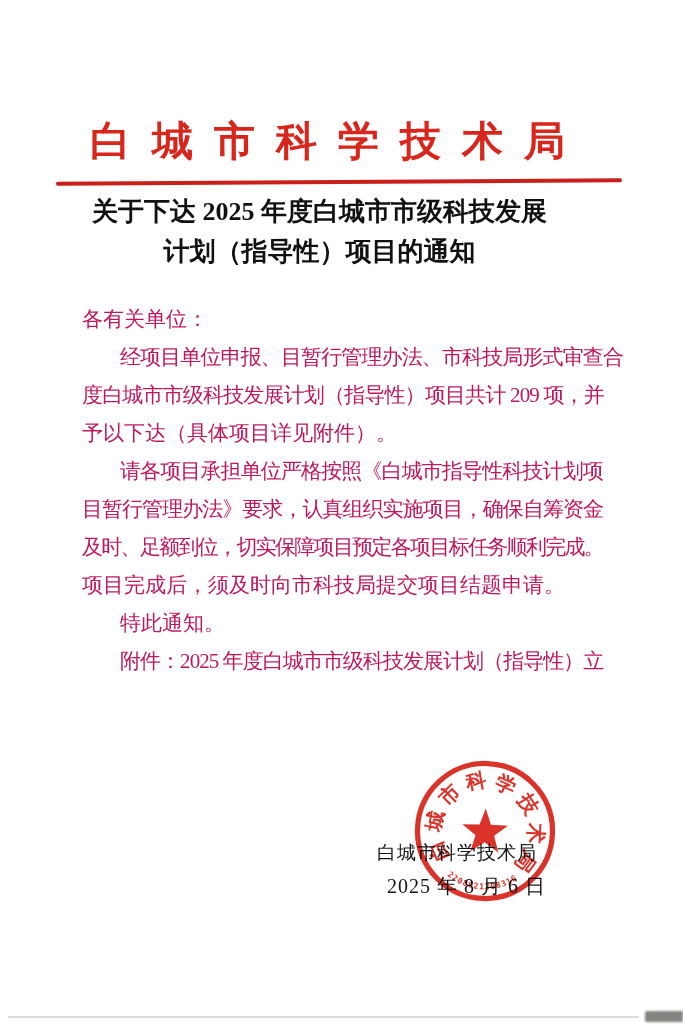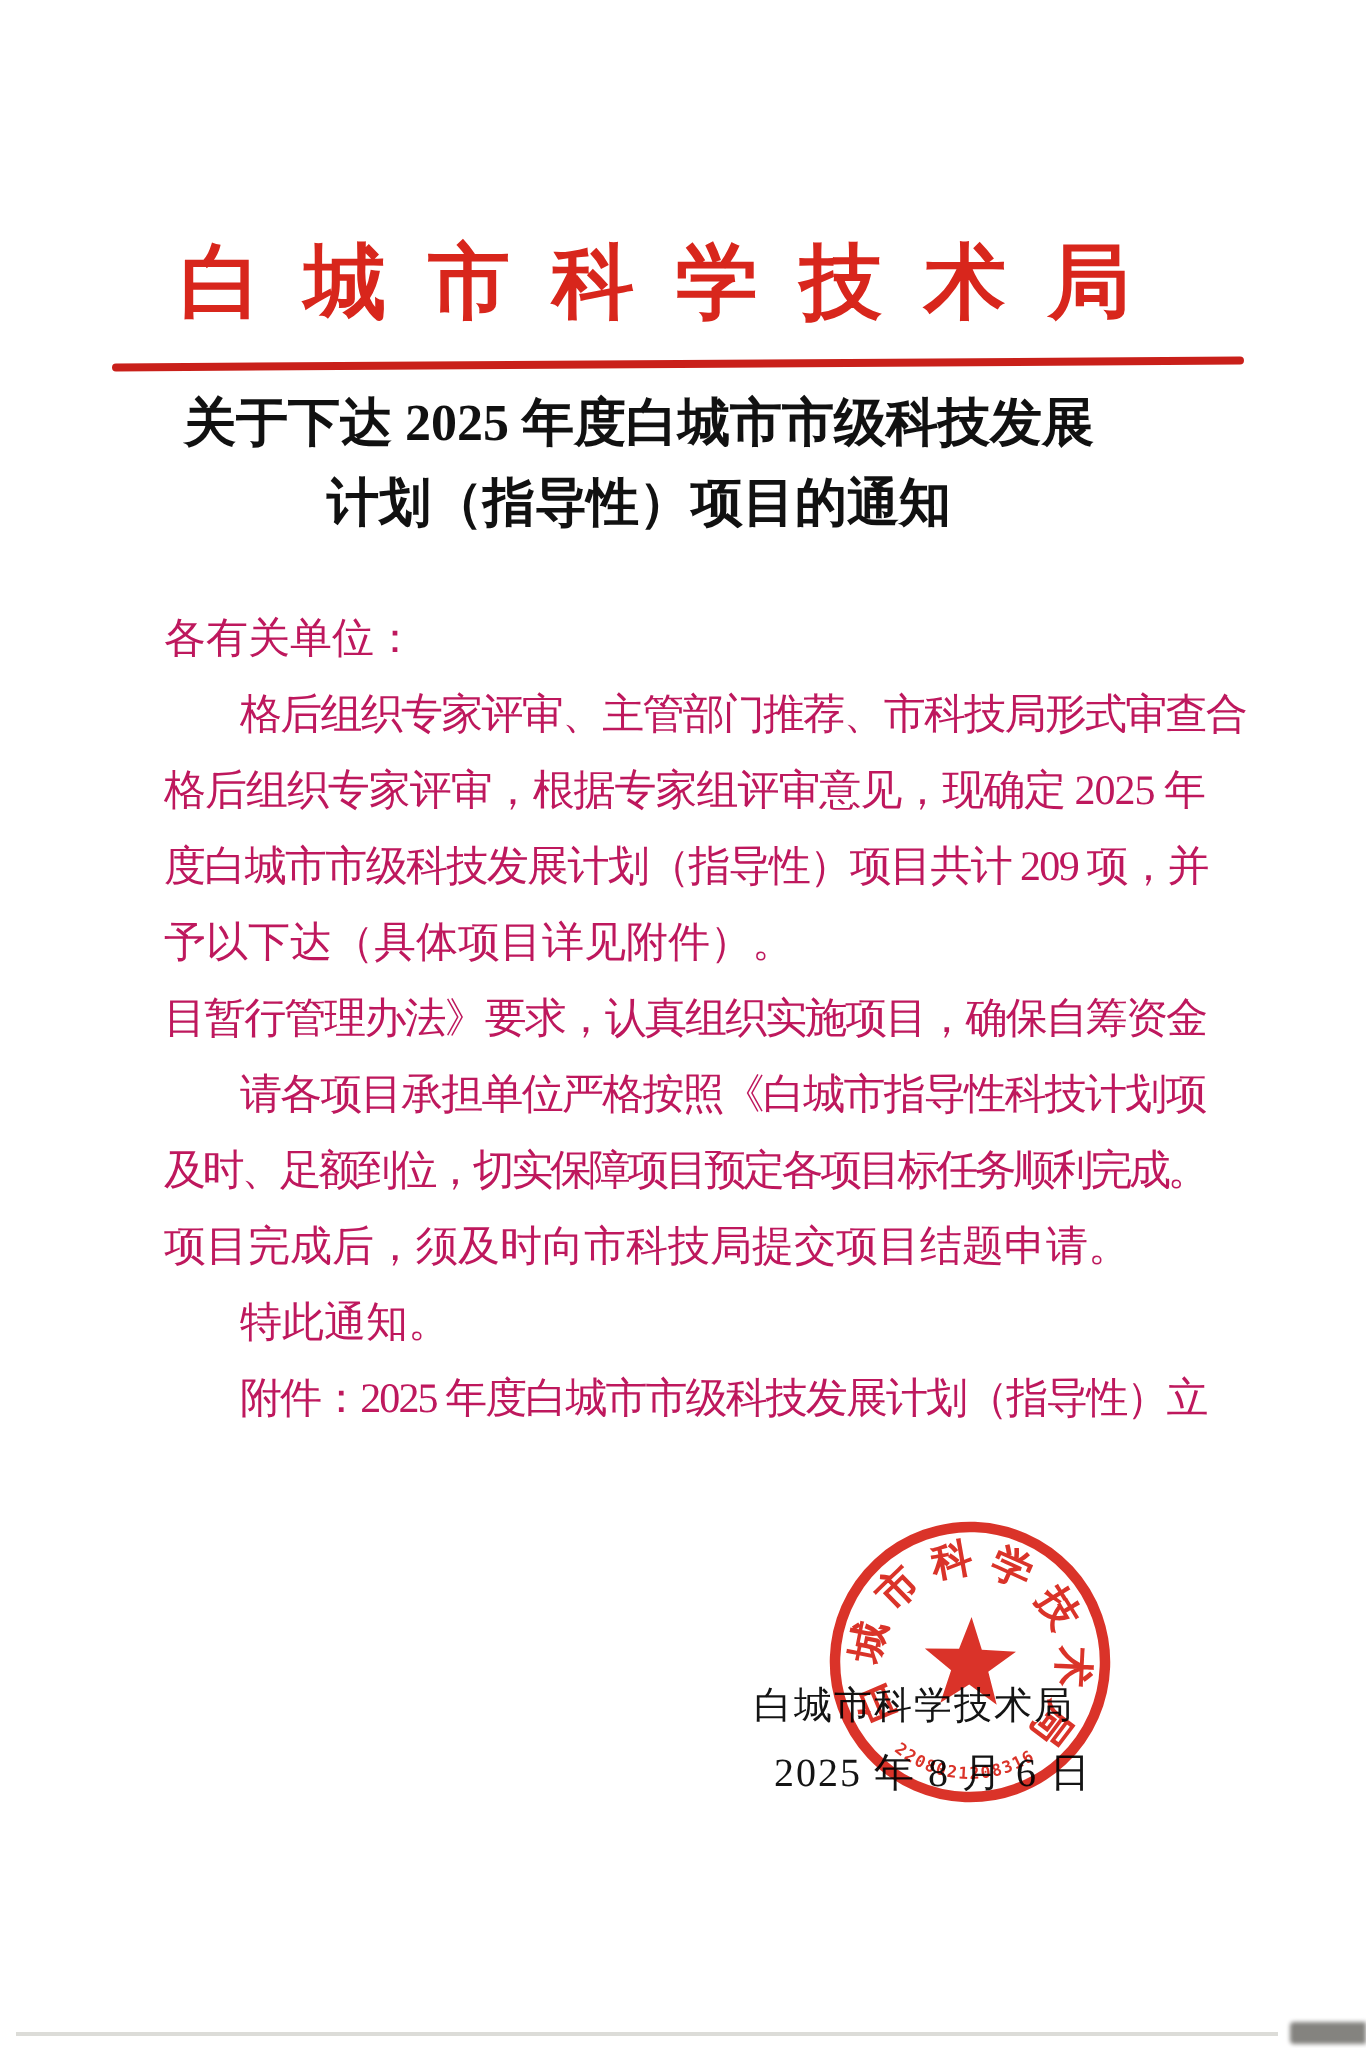--- a/index.html
+++ b/index.html
@@ -76,26 +76,25 @@
 
   <div class="red-divider"></div>
 
   <div class="title">
     <div>关于下达 2025 年度白城市市级科技发展</div>
     <div>计划（指导性）项目的通知</div>
   </div>
 
   <div class="body" id="notice-body">
       <div class="bodyline">各有关单位：</div>
-      <div class="bodyline indent fill" style="letter-spacing: -0.88px;">格后组织专家评审、主管部门推荐、市科技局形式审查合</div>
-      <div class="bodyline fill" style="letter-spacing: -0.52px;">格后组织专家评审，根据专家组评审意见，现确定 2025 年</div>
+      <div class="bodyline indent fill" style="letter-spacing: -0.88px;">经项目单位申报、目暂行管理办法、市科技局形式审查合</div>
       <div class="bodyline fill" style="letter-spacing: -0.83px;">度白城市市级科技发展计划（指导性）项目共计 209 项，并</div>
       <div class="bodyline">予以下达（具体项目详见附件）。</div>
+      <div class="bodyline indent fill" style="letter-spacing: -0.88px;">请各项目承担单位严格按照《白城市指导性科技计划项</div>
       <div class="bodyline fill" style="letter-spacing: -0.96px;">目暂行管理办法》要求，认真组织实施项目，确保自筹资金</div>
-      <div class="bodyline indent fill" style="letter-spacing: -0.88px;">请各项目承担单位严格按照《白城市指导性科技计划项</div>
       <div class="bodyline fill" style="letter-spacing: -1.7px;">及时、足额到位，切实保障项目预定各项目标任务顺利完成。</div>
       <div class="bodyline">项目完成后，须及时向市科技局提交项目结题申请。</div>
       <div class="bodyline indent">特此通知。</div>
       <div class="bodyline indent fill" style="letter-spacing: -0.96px;">附件：2025 年度白城市市级科技发展计划（指导性）立</div>
     </div>
 
   <div class="signer">白城市科学技术局</div>
   <div class="docdate">2025 年 8 月 6 日</div>
 
   <svg class="seal" viewBox="0 0 200 200">

